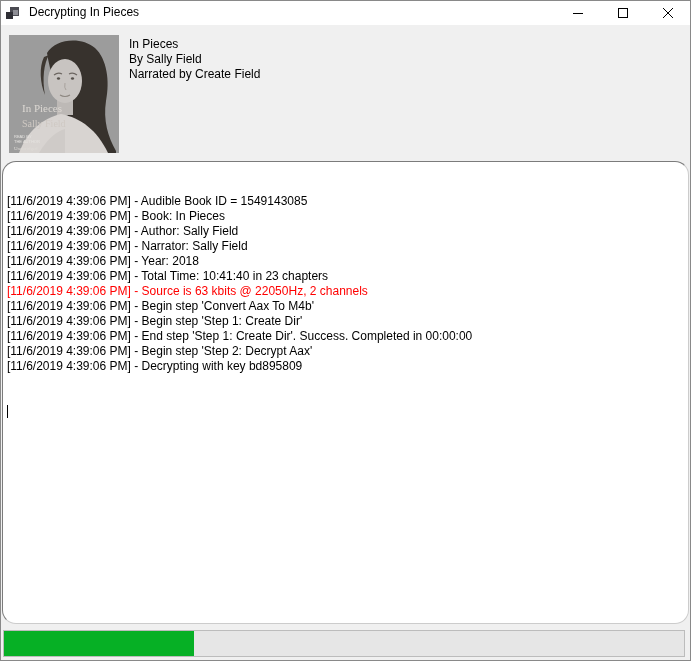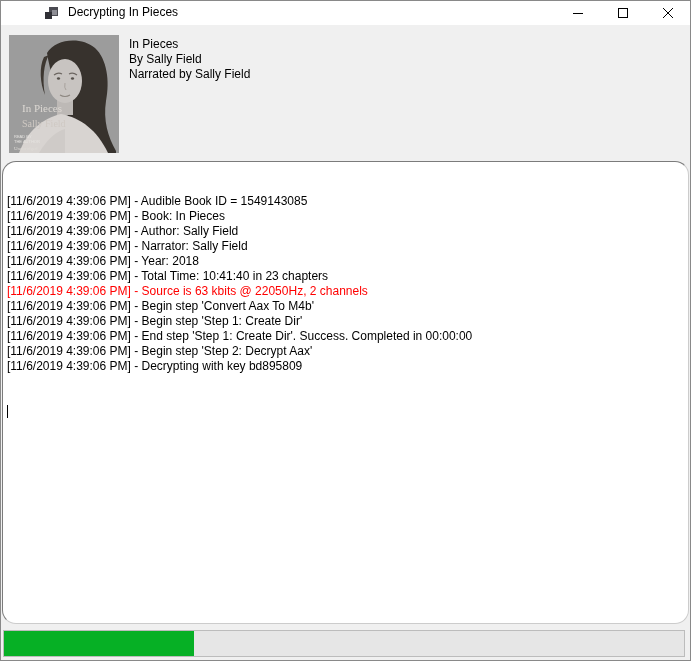--- a/index.html
+++ b/index.html
@@ -3,21 +3,21 @@
 <meta charset="utf-8">
 <style>
   * { margin:0; padding:0; box-sizing:border-box; }
   html,body { background:#ffffff; font-family:"Liberation Sans", sans-serif; }
   .window {
     position:relative; width:691px; height:661px;
     background:#f0f0f0; border:1px solid #898989; overflow:hidden;
   }
   .titlebar {
     position:absolute; left:0; top:0; width:100%; height:24px;
-    background:#ffffff; display:flex; align-items:center;padding-left:39px;
+    background:#ffffff; display:flex; align-items:center;
   }
   .app-icon { margin-left:4px; width:16px; height:15px; flex:0 0 auto; }
   .title-text {
     margin-left:8px; font-size:12px; color:#000; white-space:nowrap;
     position:relative; top:-1px;
   }
   .tb-spacer { flex:1; }
   .tb-btn {
     width:45px; height:24px; background:#ffffff; border:none;
     display:flex; align-items:center; justify-content:center; cursor:default;
@@ -102,21 +102,21 @@
       <text x="13" y="92" font-family="Liberation Serif, serif" font-size="10" fill="#cfc9c3">Sally Field</text>
       <text x="5" y="103" font-family="Liberation Sans, sans-serif" font-size="4" fill="#e6e4e1">READ BY</text>
       <text x="5" y="108" font-family="Liberation Sans, sans-serif" font-size="4" fill="#e6e4e1">THE AUTHOR</text>
       <text x="5" y="115" font-family="Liberation Serif, serif" font-size="5" fill="#dedbd7">Unabridged</text>
     </svg>
   </div>
 
   <div class="book-info">
     <div>In Pieces</div>
     <div>By Sally Field</div>
-    <div>Narrated by Sally Field</div>
+    <div>Narrated by Create Field</div>
   </div>
 
   <div class="logbox">
     <div><div class="log-line" style="color: rgb(0, 0, 0);">[11/6/2019 4:39:06 PM] - Audible Book ID = 1549143085</div><div class="log-line" style="color: rgb(0, 0, 0);">[11/6/2019 4:39:06 PM] - Book: In Pieces</div><div class="log-line" style="color: rgb(0, 0, 0);">[11/6/2019 4:39:06 PM] - Author: Sally Field</div><div class="log-line" style="color: rgb(0, 0, 0);">[11/6/2019 4:39:06 PM] - Narrator: Sally Field</div><div class="log-line" style="color: rgb(0, 0, 0);">[11/6/2019 4:39:06 PM] - Year: 2018</div><div class="log-line" style="color: rgb(0, 0, 0);">[11/6/2019 4:39:06 PM] - Total Time: 10:41:40 in 23 chapters</div><div class="log-line" style="color: rgb(255, 0, 0);">[11/6/2019 4:39:06 PM] - Source is 63 kbits @ 22050Hz, 2 channels</div><div class="log-line" style="color: rgb(0, 0, 0);">[11/6/2019 4:39:06 PM] - Begin step 'Convert Aax To M4b'</div><div class="log-line" style="color: rgb(0, 0, 0);">[11/6/2019 4:39:06 PM] - Begin step 'Step 1: Create Dir'</div><div class="log-line" style="color: rgb(0, 0, 0);">[11/6/2019 4:39:06 PM] - End step 'Step 1: Create Dir'. Success. Completed in 00:00:00</div><div class="log-line" style="color: rgb(0, 0, 0);">[11/6/2019 4:39:06 PM] - Begin step 'Step 2: Decrypt Aax'</div><div class="log-line" style="color: rgb(0, 0, 0);">[11/6/2019 4:39:06 PM] - Decrypting with key bd895809</div></div>
     <div class="caret"></div>
   </div>
 
   <div class="progressbar" style="background: rgb(230, 230, 230);">
     <div class="progress-fill" style="width: 28%; background: rgb(6, 176, 37);"></div>
   </div>

